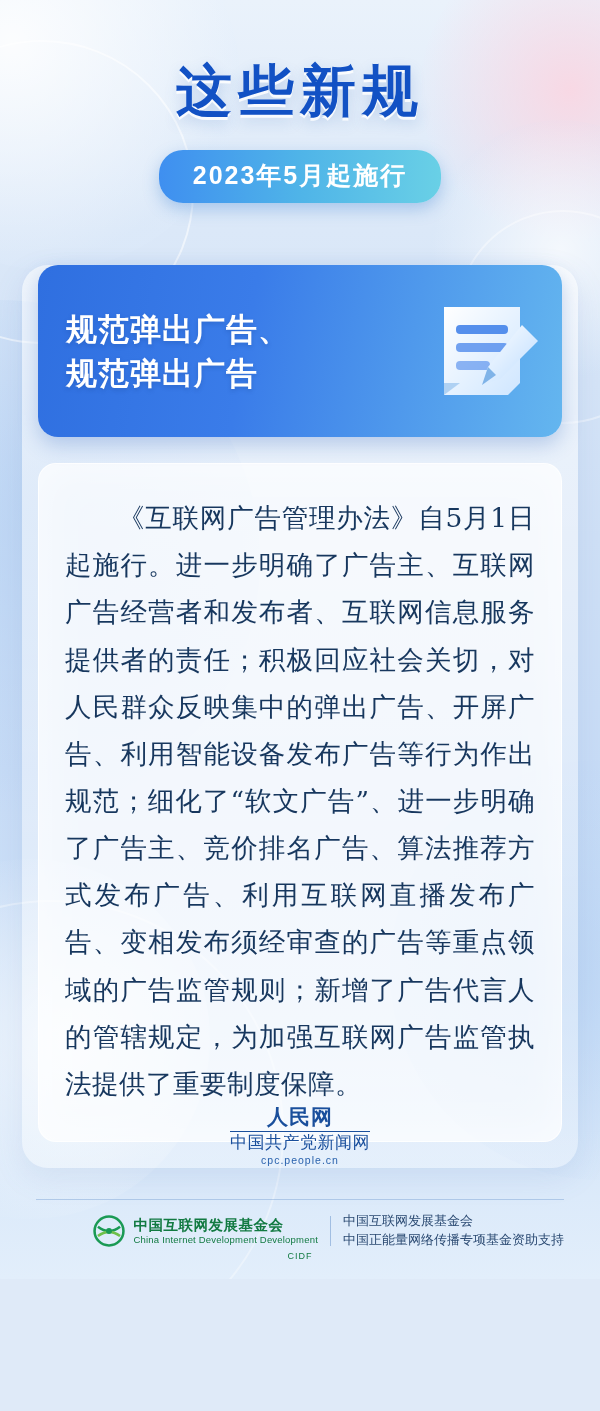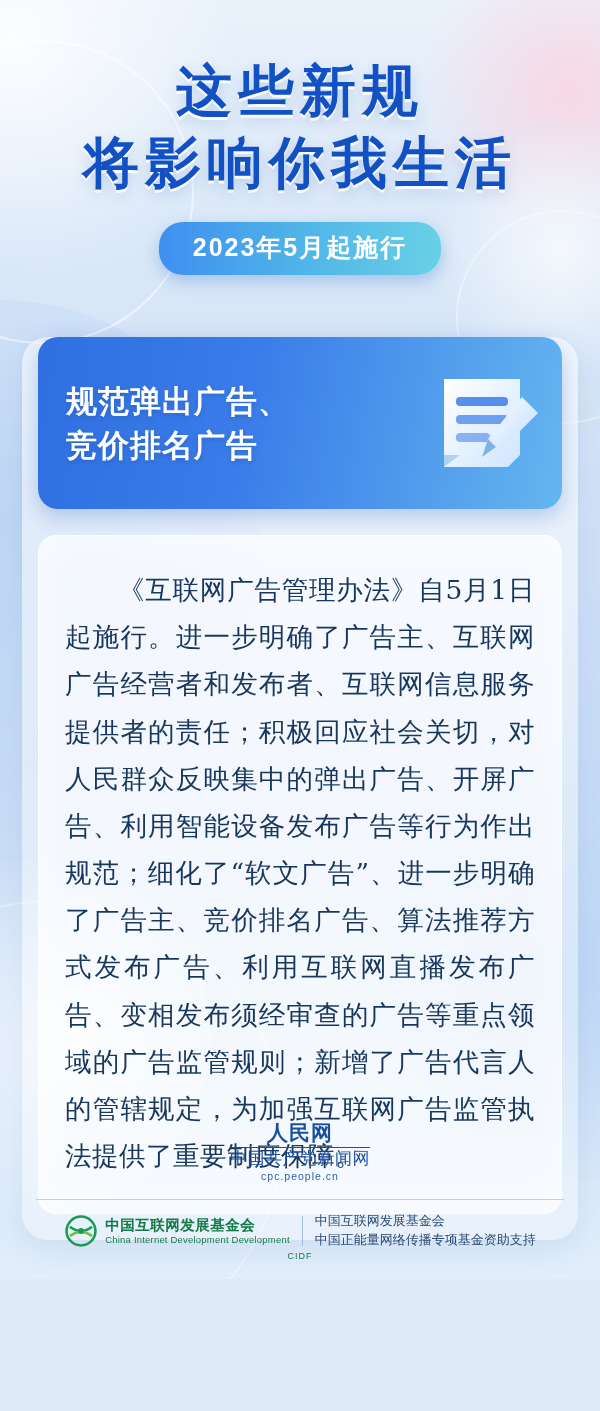--- a/index.html
+++ b/index.html
@@ -164,21 +164,21 @@
     bottom: 0;
     z-index: 4;
     text-align: center;
     padding-bottom: 18px;
   }
   .footer-brands {
     display: flex;
     align-items: center;
     justify-content: center;
     gap: 24px;
-    margin-bottom: 17px;
+    margin-bottom: 33px;
   }
   .brand-people {
     text-align: center;
     line-height: 1.1;
   }
   .bp-title {
     font-family: "DejaVu Serif", "Liberation Serif", serif;
     font-size: 21px;
     font-weight: bold;
     color: #1a4f9c;
@@ -219,21 +219,21 @@
     font-family: "DejaVu Serif", "Liberation Serif", serif;
     font-size: 27px;
     font-weight: bold;
     font-style: italic;
     color: #1a56bd;
     letter-spacing: 1px;
   }
   .footer-bottom {
     display: flex;
     align-items: center;
-    justify-content: center;
+    justify-content: flex-end;
     gap: 12px;
     border-top: 1px solid rgba(120,160,210,0.45);
     padding-top: 12px;
     margin: 0 36px;
   }
   .cidf {
     display: flex;
     align-items: center;
     gap: 7px;
   }
@@ -285,32 +285,31 @@
   <div class="blob blob-c"></div>
   <div class="blob blob-d"></div>
   <div class="blob blob-e"></div>
   <div class="blob blob-f"></div>
   <div class="arc arc-1"></div>
   <div class="arc arc-2"></div>
   <div class="arc arc-3"></div>
 
   <div class="header">
     <div class="title-line title-line-1">这些新规</div>
-    <div class="title-line title-line-2">将影响你我生活</div>
     <div class="subtitle-wrap">
       <span class="subtitle-pill">2023年5月起施行</span>
     </div>
   </div>
 
   <div class="card-section">
 
     <div class="headline-bar">
       <div class="headline-text">
         <div>规范弹出广告、</div>
-        <div>竞价排名广告</div>
+        <div>规范弹出广告</div>
       </div>
       <div class="headline-icon">
         <svg viewBox="0 0 120 120" width="120" height="120" aria-hidden="true">
           <defs>
             <linearGradient id="docGrad" x1="0" y1="0" x2="1" y2="1">
               <stop offset="0%" stop-color="#ffffff"></stop>
               <stop offset="100%" stop-color="#cfe6ff"></stop>
             </linearGradient>
             <linearGradient id="penGrad" x1="0" y1="0" x2="1" y2="1">
               <stop offset="0%" stop-color="#ffffff"></stop>

